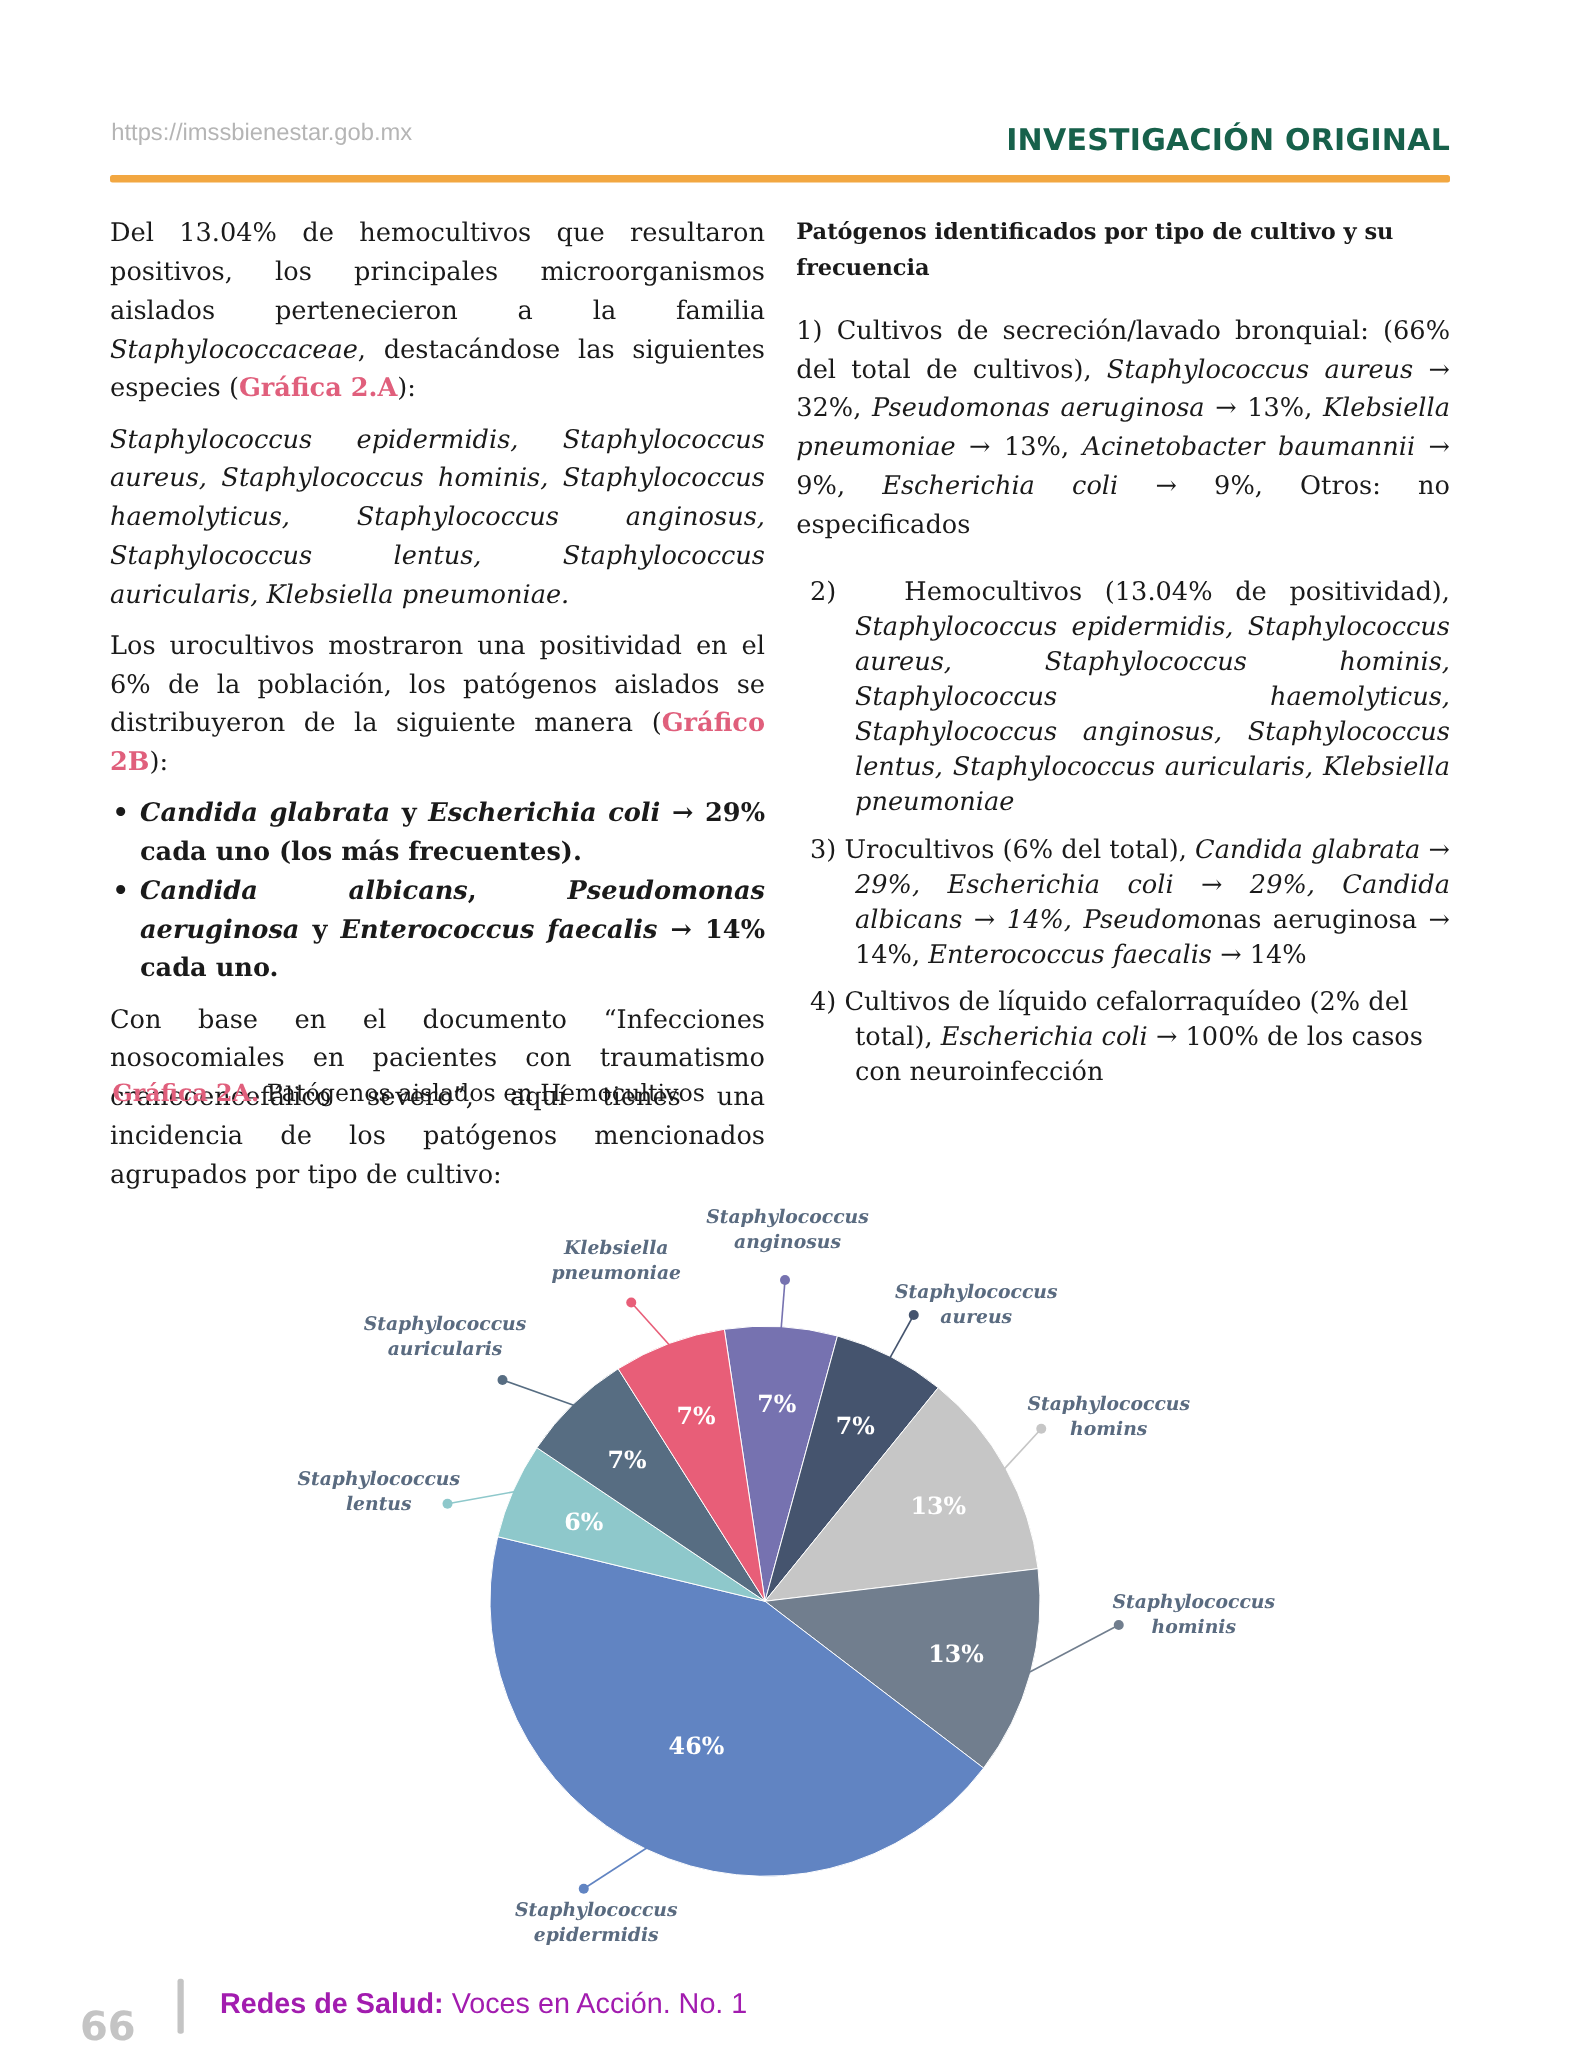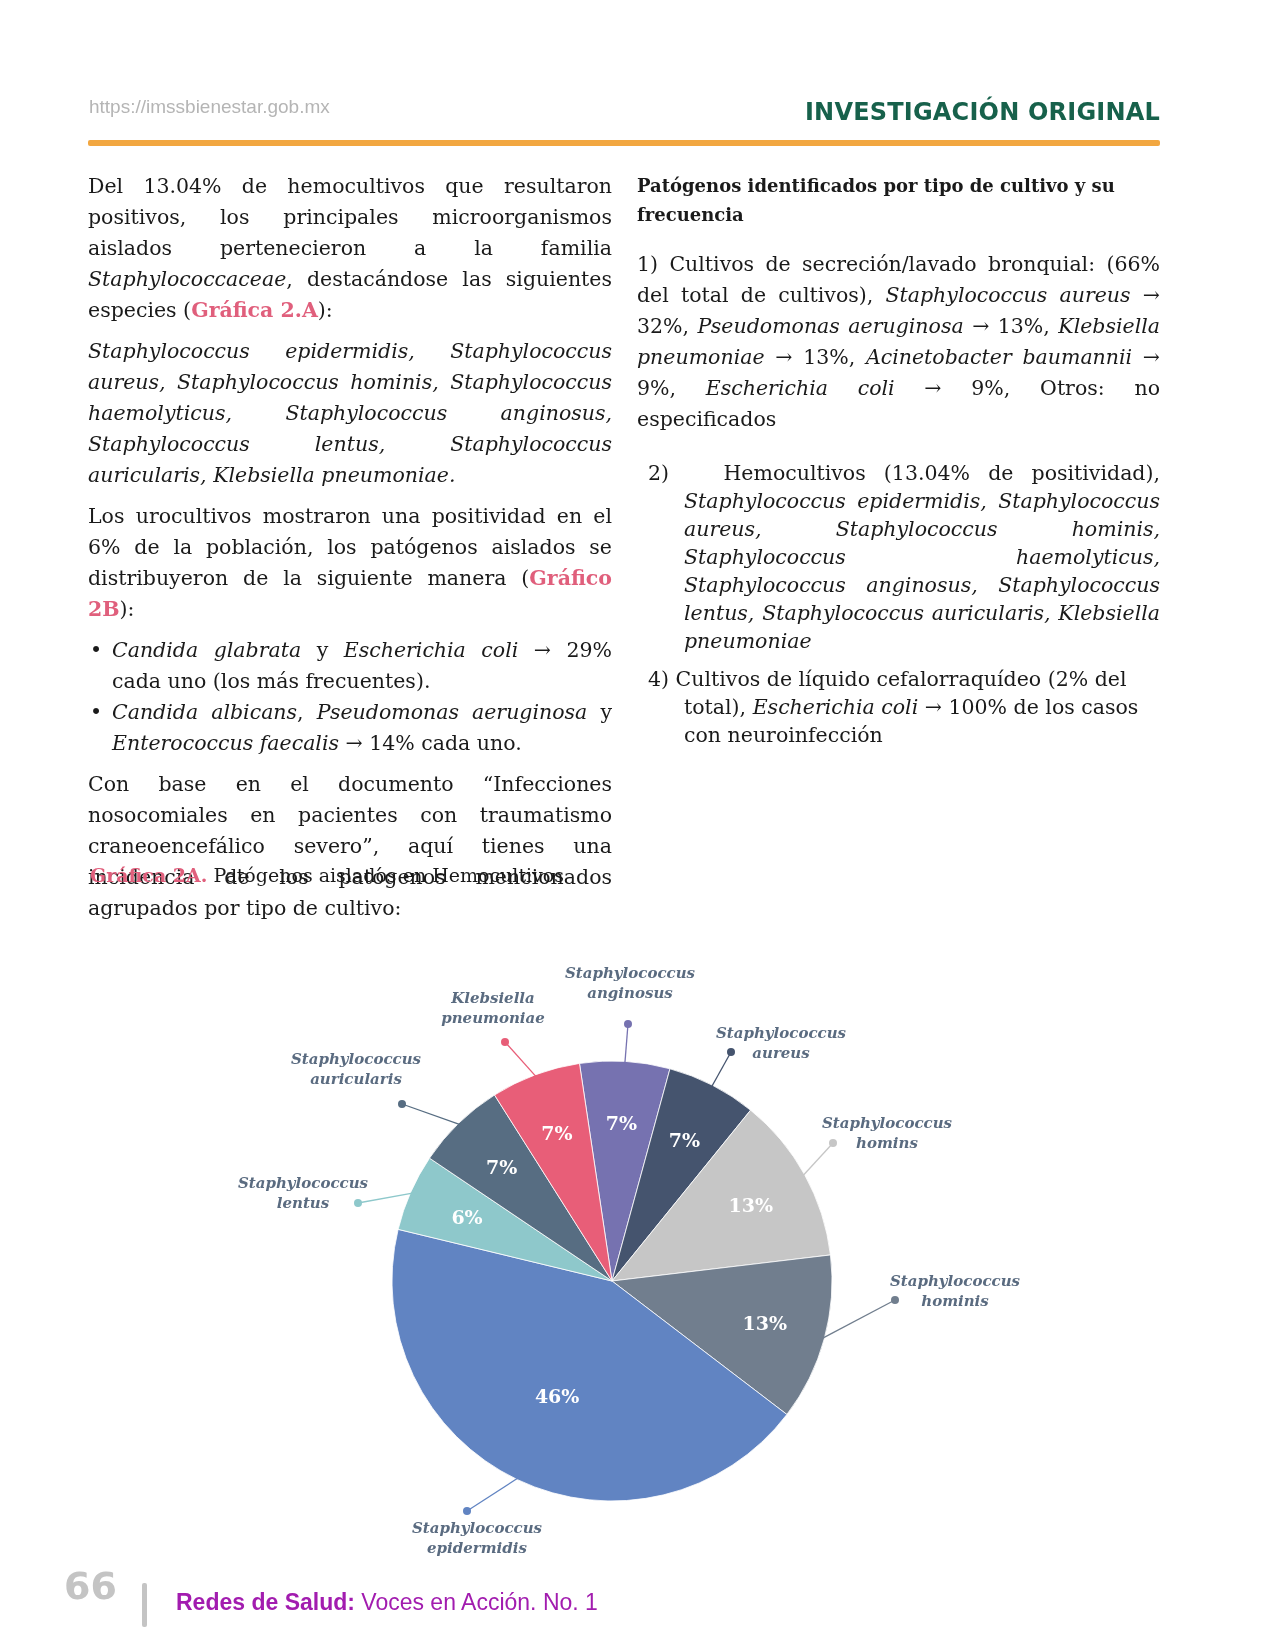--- a/index.html
+++ b/index.html
@@ -7,31 +7,31 @@
   .url{position:absolute;left:89px;top:96px;font-family:"Liberation Sans",sans-serif;font-size:19px;color:#b5b5b5;}
   .section{position:absolute;right:115px;top:98px;font-family:"DejaVu Sans",sans-serif;font-weight:bold;font-size:24px;color:#17614b;letter-spacing:0.2px;}
   .rule{position:absolute;left:88px;top:140px;width:1072px;height:6px;background:#f2a741;border-radius:2px;}
   .col{position:absolute;font-size:20.5px;line-height:31px;text-align:justify;}
   .col p{margin:0 0 10px 0;}
   .left{left:88px;top:171px;width:524px;}
   .right{left:637px;top:171px;width:523px;}
   i{font-style:italic;}
   .ref{color:#e05f7c;font-weight:bold;}
   ul{margin:0 0 10px 0;padding-left:24px;}
-  ul li{margin:0;list-style:none;position:relative;}
+  ul li{margin:0;list-style:none;position:relative;font-weight:bold;}
   ul li::before{content:"•";position:absolute;left:-22px;}
   .h{font-weight:bold;font-size:18px;line-height:29px;margin-bottom:20px !important;text-align:left;}
   .item{margin:0;}
   .hang2{padding-left:47px;text-indent:-36px;}
   .caption{position:absolute;left:90px;top:864px;font-size:19px;}
   .caption .ref{font-weight:bold;}
   svg.pie{position:absolute;left:0;top:0;width:1275px;height:1650px;}
   .lbl{font-family:"DejaVu Serif",serif;font-style:italic;font-weight:bold;font-size:15px;fill:#5a6b80;}
   .pct{font-family:"DejaVu Serif",serif;font-weight:bold;font-size:19px;fill:#fff;}
-  .footer-num{position:absolute;left:64px;top:1564px;font-family:"DejaVu Sans",sans-serif;font-weight:bold;font-size:38px;color:#c4c4c4;}
+  .footer-num{position:absolute;left:64px;top:1602px;font-family:"DejaVu Sans",sans-serif;font-weight:bold;font-size:32px;color:#c4c4c4;}
   .footer-bar{position:absolute;left:142px;top:1583px;width:5px;height:44px;background:#c4c4c4;border-radius:2px;}
   .footer-text{position:absolute;left:176px;top:1589px;font-family:"Liberation Sans",sans-serif;font-size:23px;color:#a21caf;}
   .footer-text b{font-weight:bold;}
 </style>
 </head>
 <body>
 
 <div class="url">https://imssbienestar.gob.mx</div>
 <div class="section">INVESTIGACIÓN ORIGINAL</div>
 <div class="rule"></div>
@@ -44,20 +44,21 @@
     <li><i>Candida glabrata</i><span> y </span><i>Escherichia coli</i><span> → 29% cada uno (los más frecuentes).</span></li>
     <li><i>Candida albicans</i><span>, </span><i>Pseudomonas aeruginosa</i><span> y </span><i>Enterococcus faecalis</i><span> → 14% cada uno.</span></li>
   </ul>
   <p>Con base en el documento “Infecciones nosocomiales en pacientes con traumatismo craneoencefálico severo”, aquí tienes una incidencia de los patógenos mencionados agrupados por tipo de cultivo:</p>
 </div>
 
 <div class="col right">
   <p class="h">Patógenos identificados por tipo de cultivo y su frecuencia</p>
   <p class="item"><span>1) Cultivos de secreción/lavado bronquial: (66% del total de cultivos), </span><i>Staphylococcus aureus</i><span> → 32%, </span><i>Pseudomonas aeruginosa</i><span> → 13%, </span><i>Klebsiella pneumoniae</i><span> → 13%, </span><i>Acinetobacter baumannii</i><span> → 9%, </span><i>Escherichia coli</i><span> → 9%, Otros: no especificados</span></p>
   <p class="item hang2" style="margin-top:24px;line-height:28px;"><span>2)&nbsp;&nbsp;&nbsp;Hemocultivos (13.04% de positividad), </span><i>Staphylococcus epidermidis, Staphylococcus aureus, Staphylococcus hominis, Staphylococcus haemolyticus, Staphylococcus anginosus, Staphylococcus lentus, Staphylococcus auricularis, Klebsiella pneumoniae</i></p>
+  <p class="item hang2" style="line-height:28px;"><span>3) Urocultivos (6% del total), </span><i>Candida glabrata → 29%, Escherichia coli → 29%, Candida albicans → 14%, Pseudomo</i><span>nas aeruginosa → 14%, </span><i>Enterococcus faecalis</i><span> → 14%</span></p>
   <p class="item hang2" style="line-height:28px;text-align:left;"><span>4) Cultivos de líquido cefalorraquídeo (2% del total), </span><i>Escherichia coli</i><span> → 100% de los casos con neuroinfección</span></p>
 </div>
 
 <div class="caption"><span class="ref">Gráfica 2A.</span><span> Patógenos aislados en Hemocultivos</span></div>
 
 <svg class="pie" xmlns="http://www.w3.org/2000/svg">
   <g id="slices">
       <path d="M612,1281 L579.4819295514857,1063.4165100603782 A220,220 0 0 1 669.9542329687476,1068.7706267242818 Z" fill="#7672b0" stroke="#ffffff" stroke-width="0.8"></path>
       <path d="M612,1281 L669.9542329687476,1068.7706267242818 A220,220 0 0 1 750.5911950525749,1110.1419283326095 Z" fill="#45546e" stroke="#ffffff" stroke-width="0.8"></path>
       <path d="M612,1281 L750.5911950525749,1110.1419283326095 A220,220 0 0 1 830.451553856309,1254.9439331869885 Z" fill="#c6c6c6" stroke="#ffffff" stroke-width="0.8"></path>

